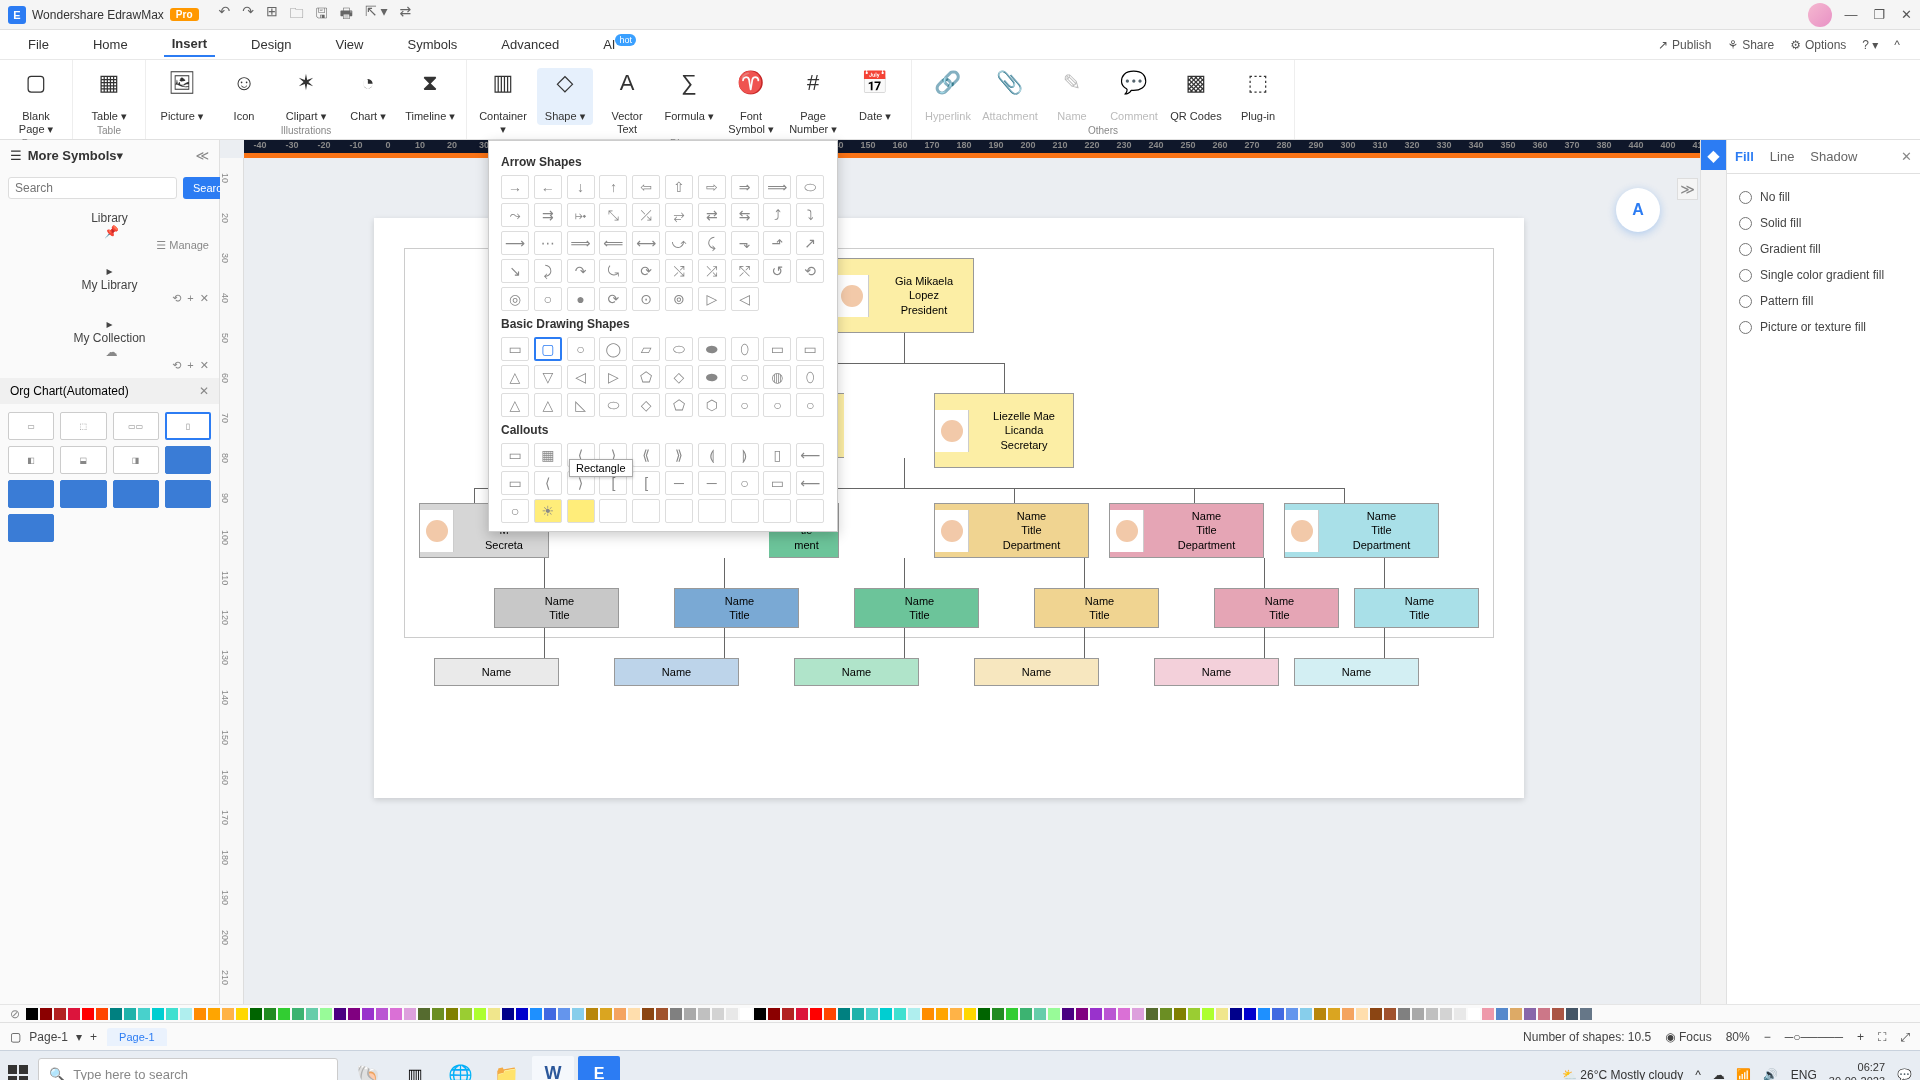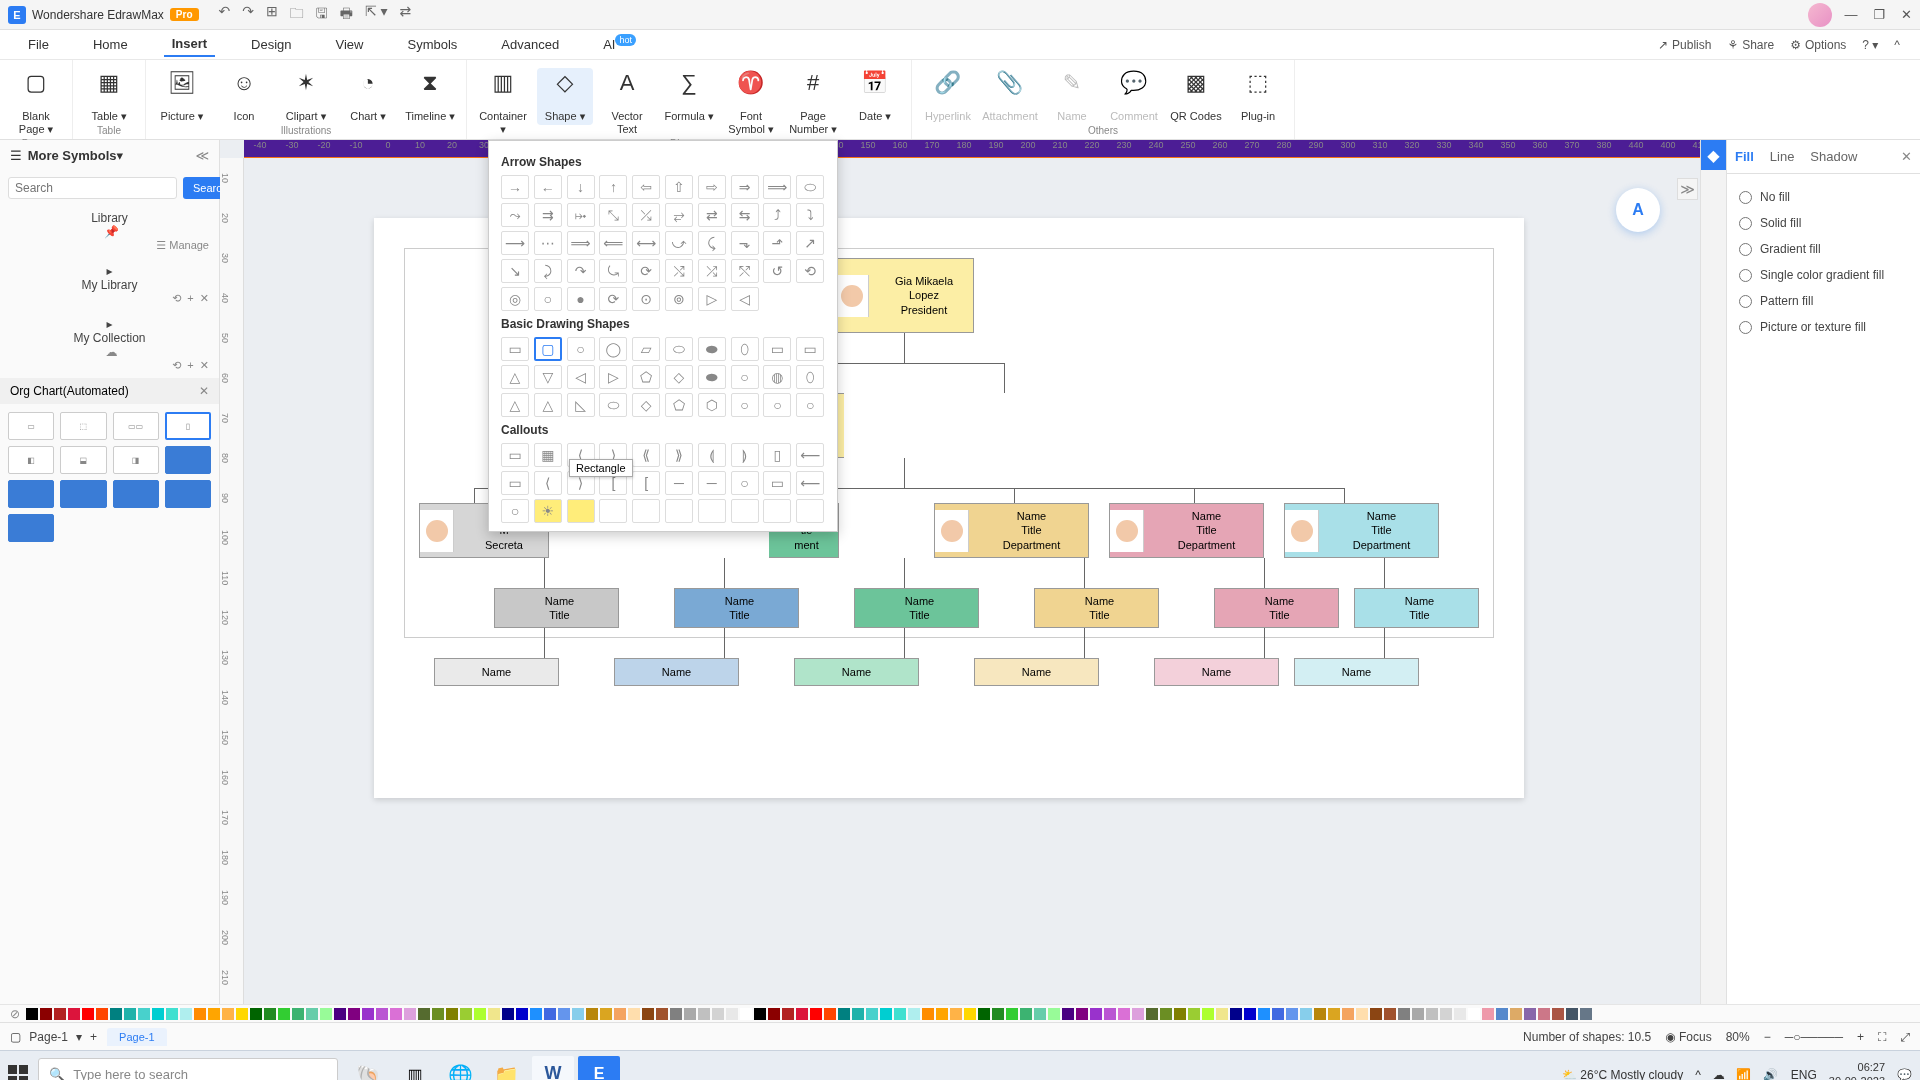--- a/index.html
+++ b/index.html
@@ -52,21 +52,21 @@
 .lp-section .close { margin-left: auto; color: #888; }
 .thumbgrid { display: grid; grid-template-columns: repeat(4, 1fr); gap: 6px; padding: 8px; }
 .thumb { height: 28px; border: 1px solid #ccc; border-radius: 2px; background: #fff; display: flex; align-items: center; justify-content: center; font-size: 8px; color: #888; }
 .thumb.blue { background: #3a7cd6; border-color: #3a7cd6; }
 .thumb.sel { border: 2px solid #2c7cf3; }
 
 
 .canvas-area { flex: 1; position: relative; background: #ebeef2; overflow: hidden; }
 .vruler { position: absolute; left: 0; top: 18px; width: 24px; bottom: 0; background: #f8f8f8; border-right: 1px solid #ddd; font-size: 9px; color: #888; }
 .vruler div { height: 40px; display: flex; align-items: center; justify-content: center; writing-mode: vertical-rl; }
-.hruler-wrapper { position: absolute; left: 24px; right: 0; top: 0; height: 18px; background: #4c1d95; border-bottom: 1px solid #f97316; }
+.hruler-wrapper { position: absolute; left: 24px; right: 0; top: 0; height: 18px; background: #0f172a; border-bottom: 5px solid #f97316; font-weight: bold; }
 .hruler { display: flex; font-size: 9px; color: #888; }
 .hruler div { width: 32px; text-align: center; flex-shrink: 0; }
 .viewport { position: absolute; left: 24px; top: 18px; right: 0; bottom: 0; overflow: auto; }
 .page { position: absolute; left: 130px; top: 60px; width: 1150px; height: 580px; background: #fff; box-shadow: 0 2px 6px rgba(0,0,0,.15); }
 .ai-bubble { position: absolute; right: 40px; top: 30px; width: 44px; height: 44px; border-radius: 50%; background: #fff; box-shadow: 0 2px 8px rgba(32,118,230,.3); display: flex; align-items: center; justify-content: center; color: #2c7cf3; font-weight: bold; font-size: 16px; }
 
 
 .node { position: absolute; border: 1px solid #999; display: flex; align-items: center; font-size: 11px; }
 .node .ph { width: 34px; height: 42px; background: #fff; border-right: 1px solid #ccc; display: flex; align-items: center; justify-content: center; }
 .node .ph .face { width: 22px; height: 22px; border-radius: 50%; background: #f2c9a9; }
@@ -435,20 +435,26 @@
         <div class="conn" style="left:1010px;top:410px;width:1px;height:30px"></div>
 
         <div class="node" style="left:460px;top:40px;width:140px;height:75px;background:#fceea5">
           <div class="ph">
               <div class="face"></div>
             </div>
           <div class="info"><span>Gia Mikaela Lopez</span><br><span>President</span></div>
         </div>
         <div class="node" style="left:395px;top:175px;width:75px;height:65px;background:#fceea5;border-right:none">
           <div class="info"><span>apayo</span><br><span>dent</span></div>
+        </div>
+        <div class="node" style="left:560px;top:175px;width:140px;height:75px;background:#fceea5">
+          <div class="ph">
+              <div class="face"></div>
+            </div>
+          <div class="info"><span>Liezelle Mae Licanda</span><br><span>Secretary</span></div>
         </div>
         <div class="node" style="left:45px;top:285px;width:130px;height:55px;background:#d6d6d6">
           <div class="ph">
               <div class="face"></div>
             </div>
           <div class="info"><span>Lady</span><br><span>M</span><br><span>Secreta</span></div>
         </div>
         <div class="node" style="left:395px;top:285px;width:70px;height:55px;background:#6cc49a;border-left:none">
           <div class="info"><span>me</span><br><span>tle</span><br><span>ment</span></div>
         </div>

